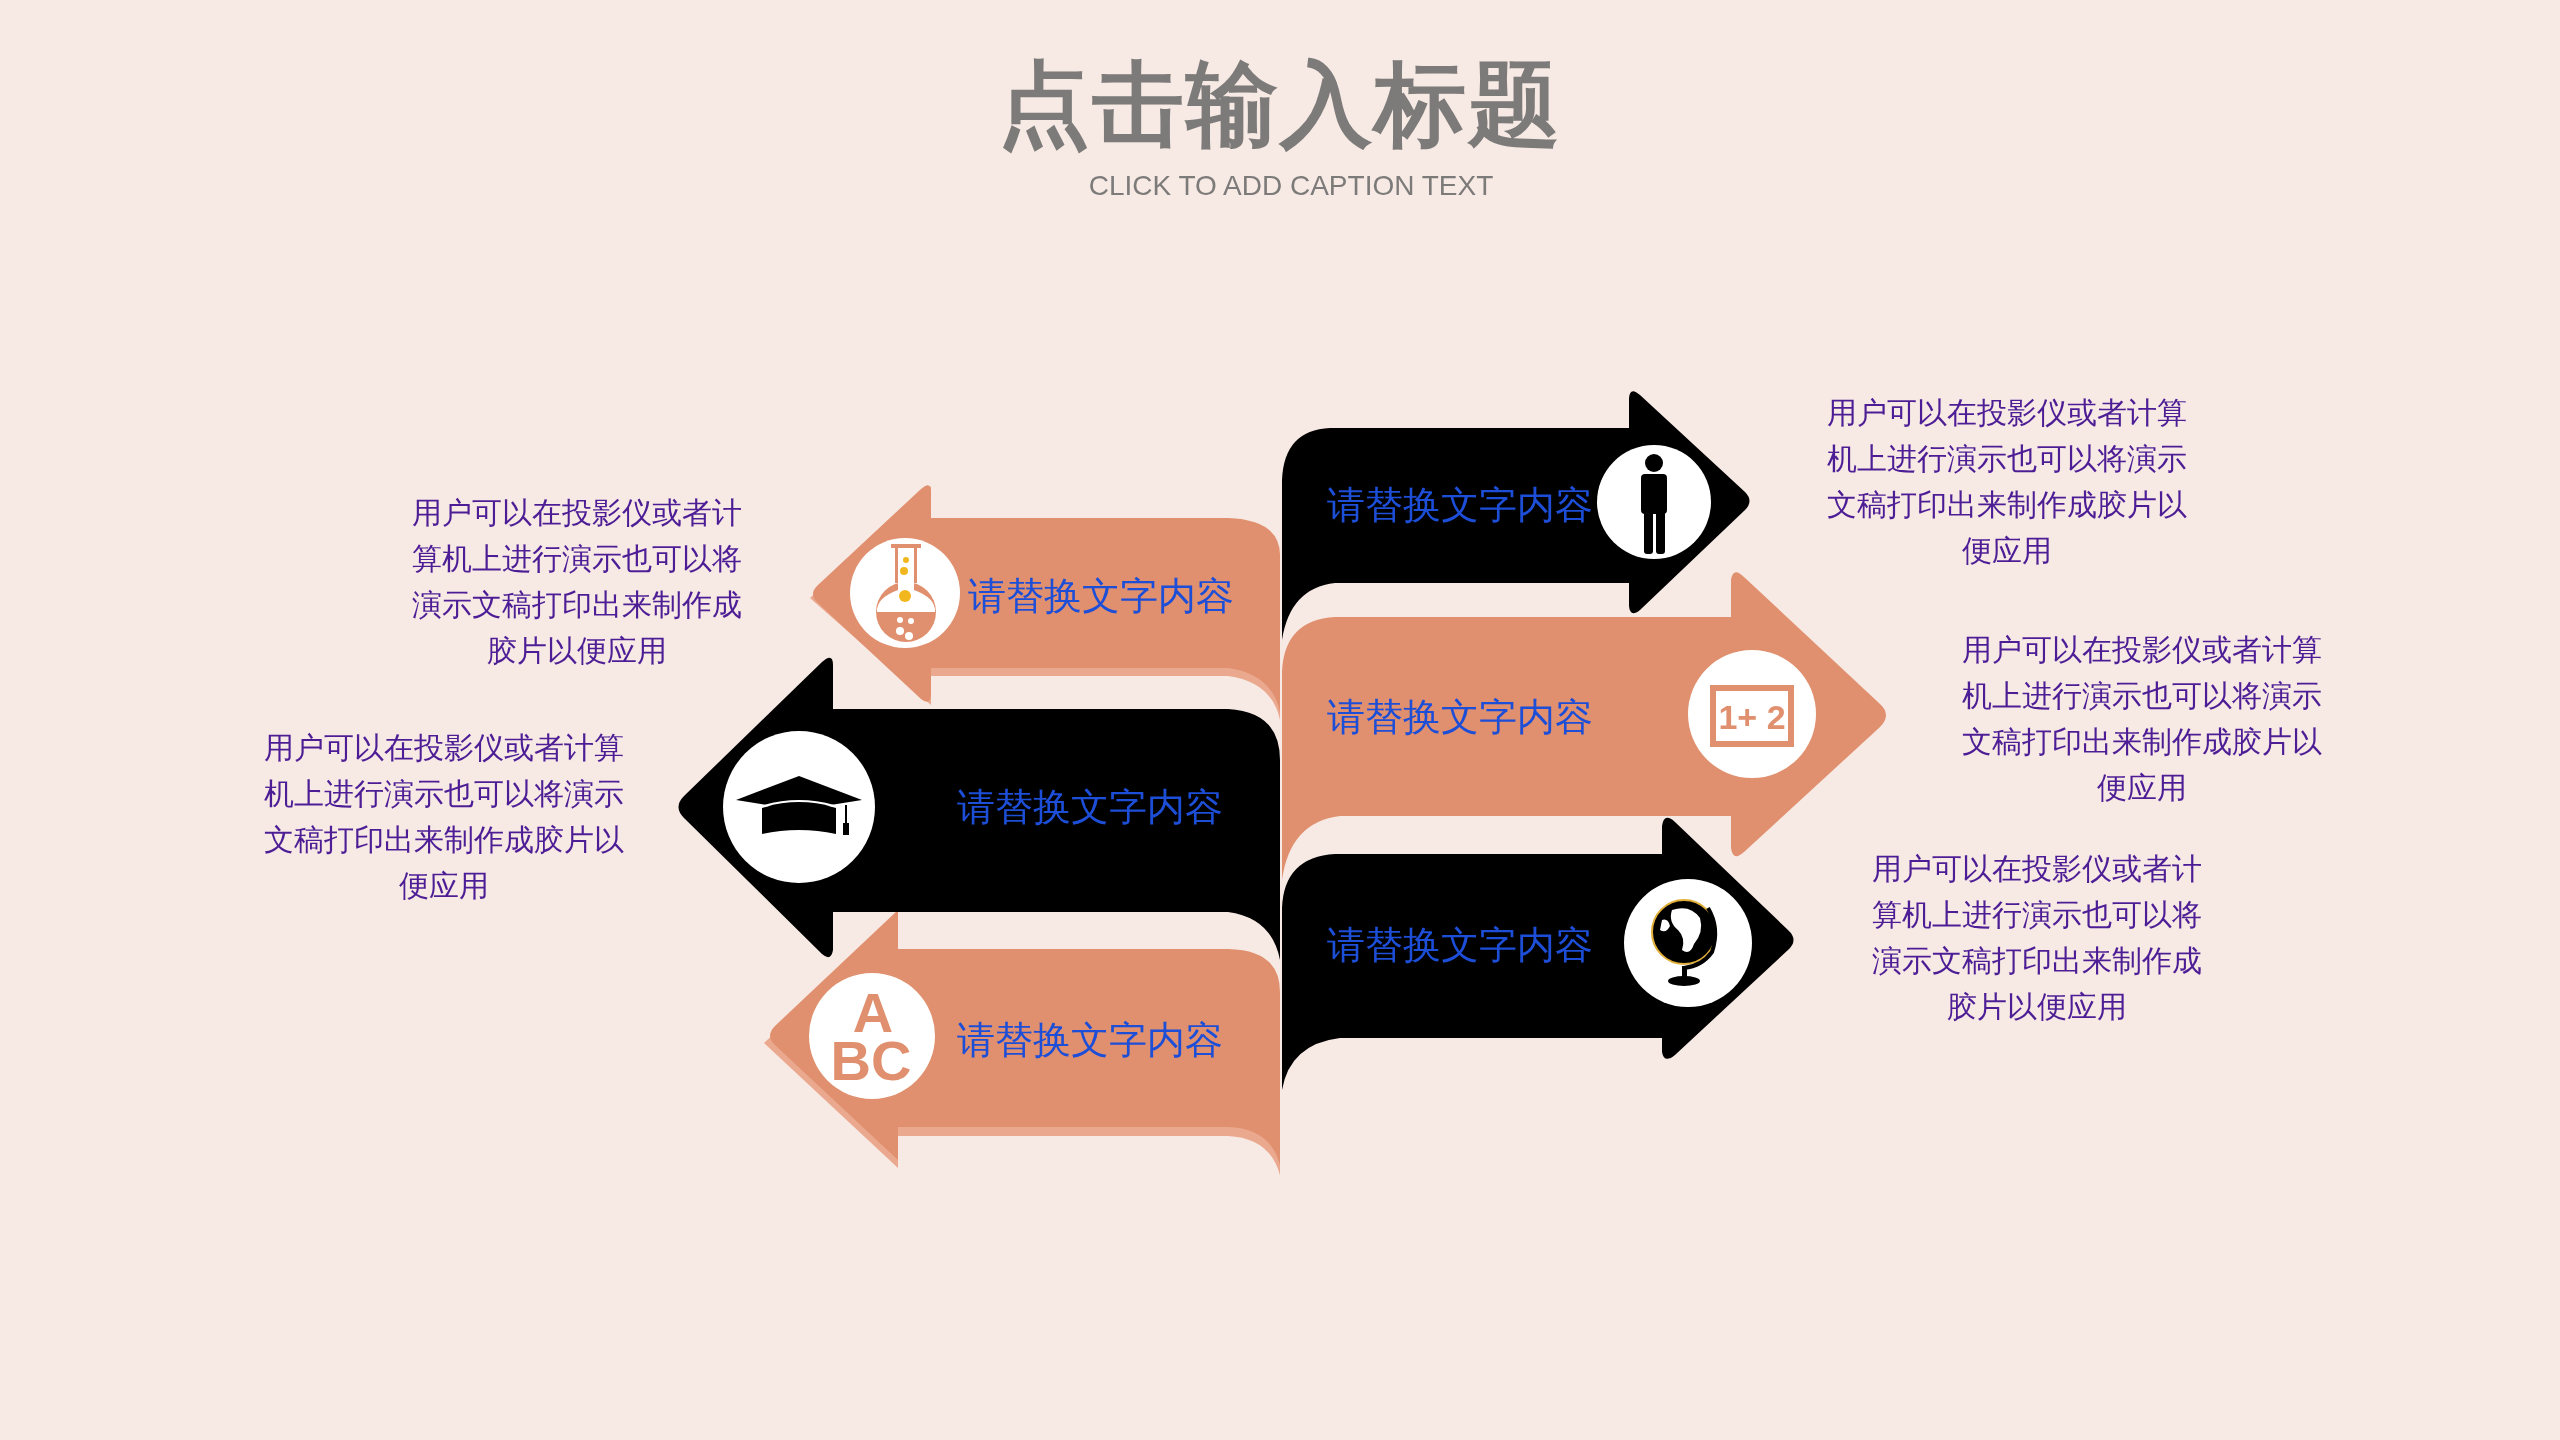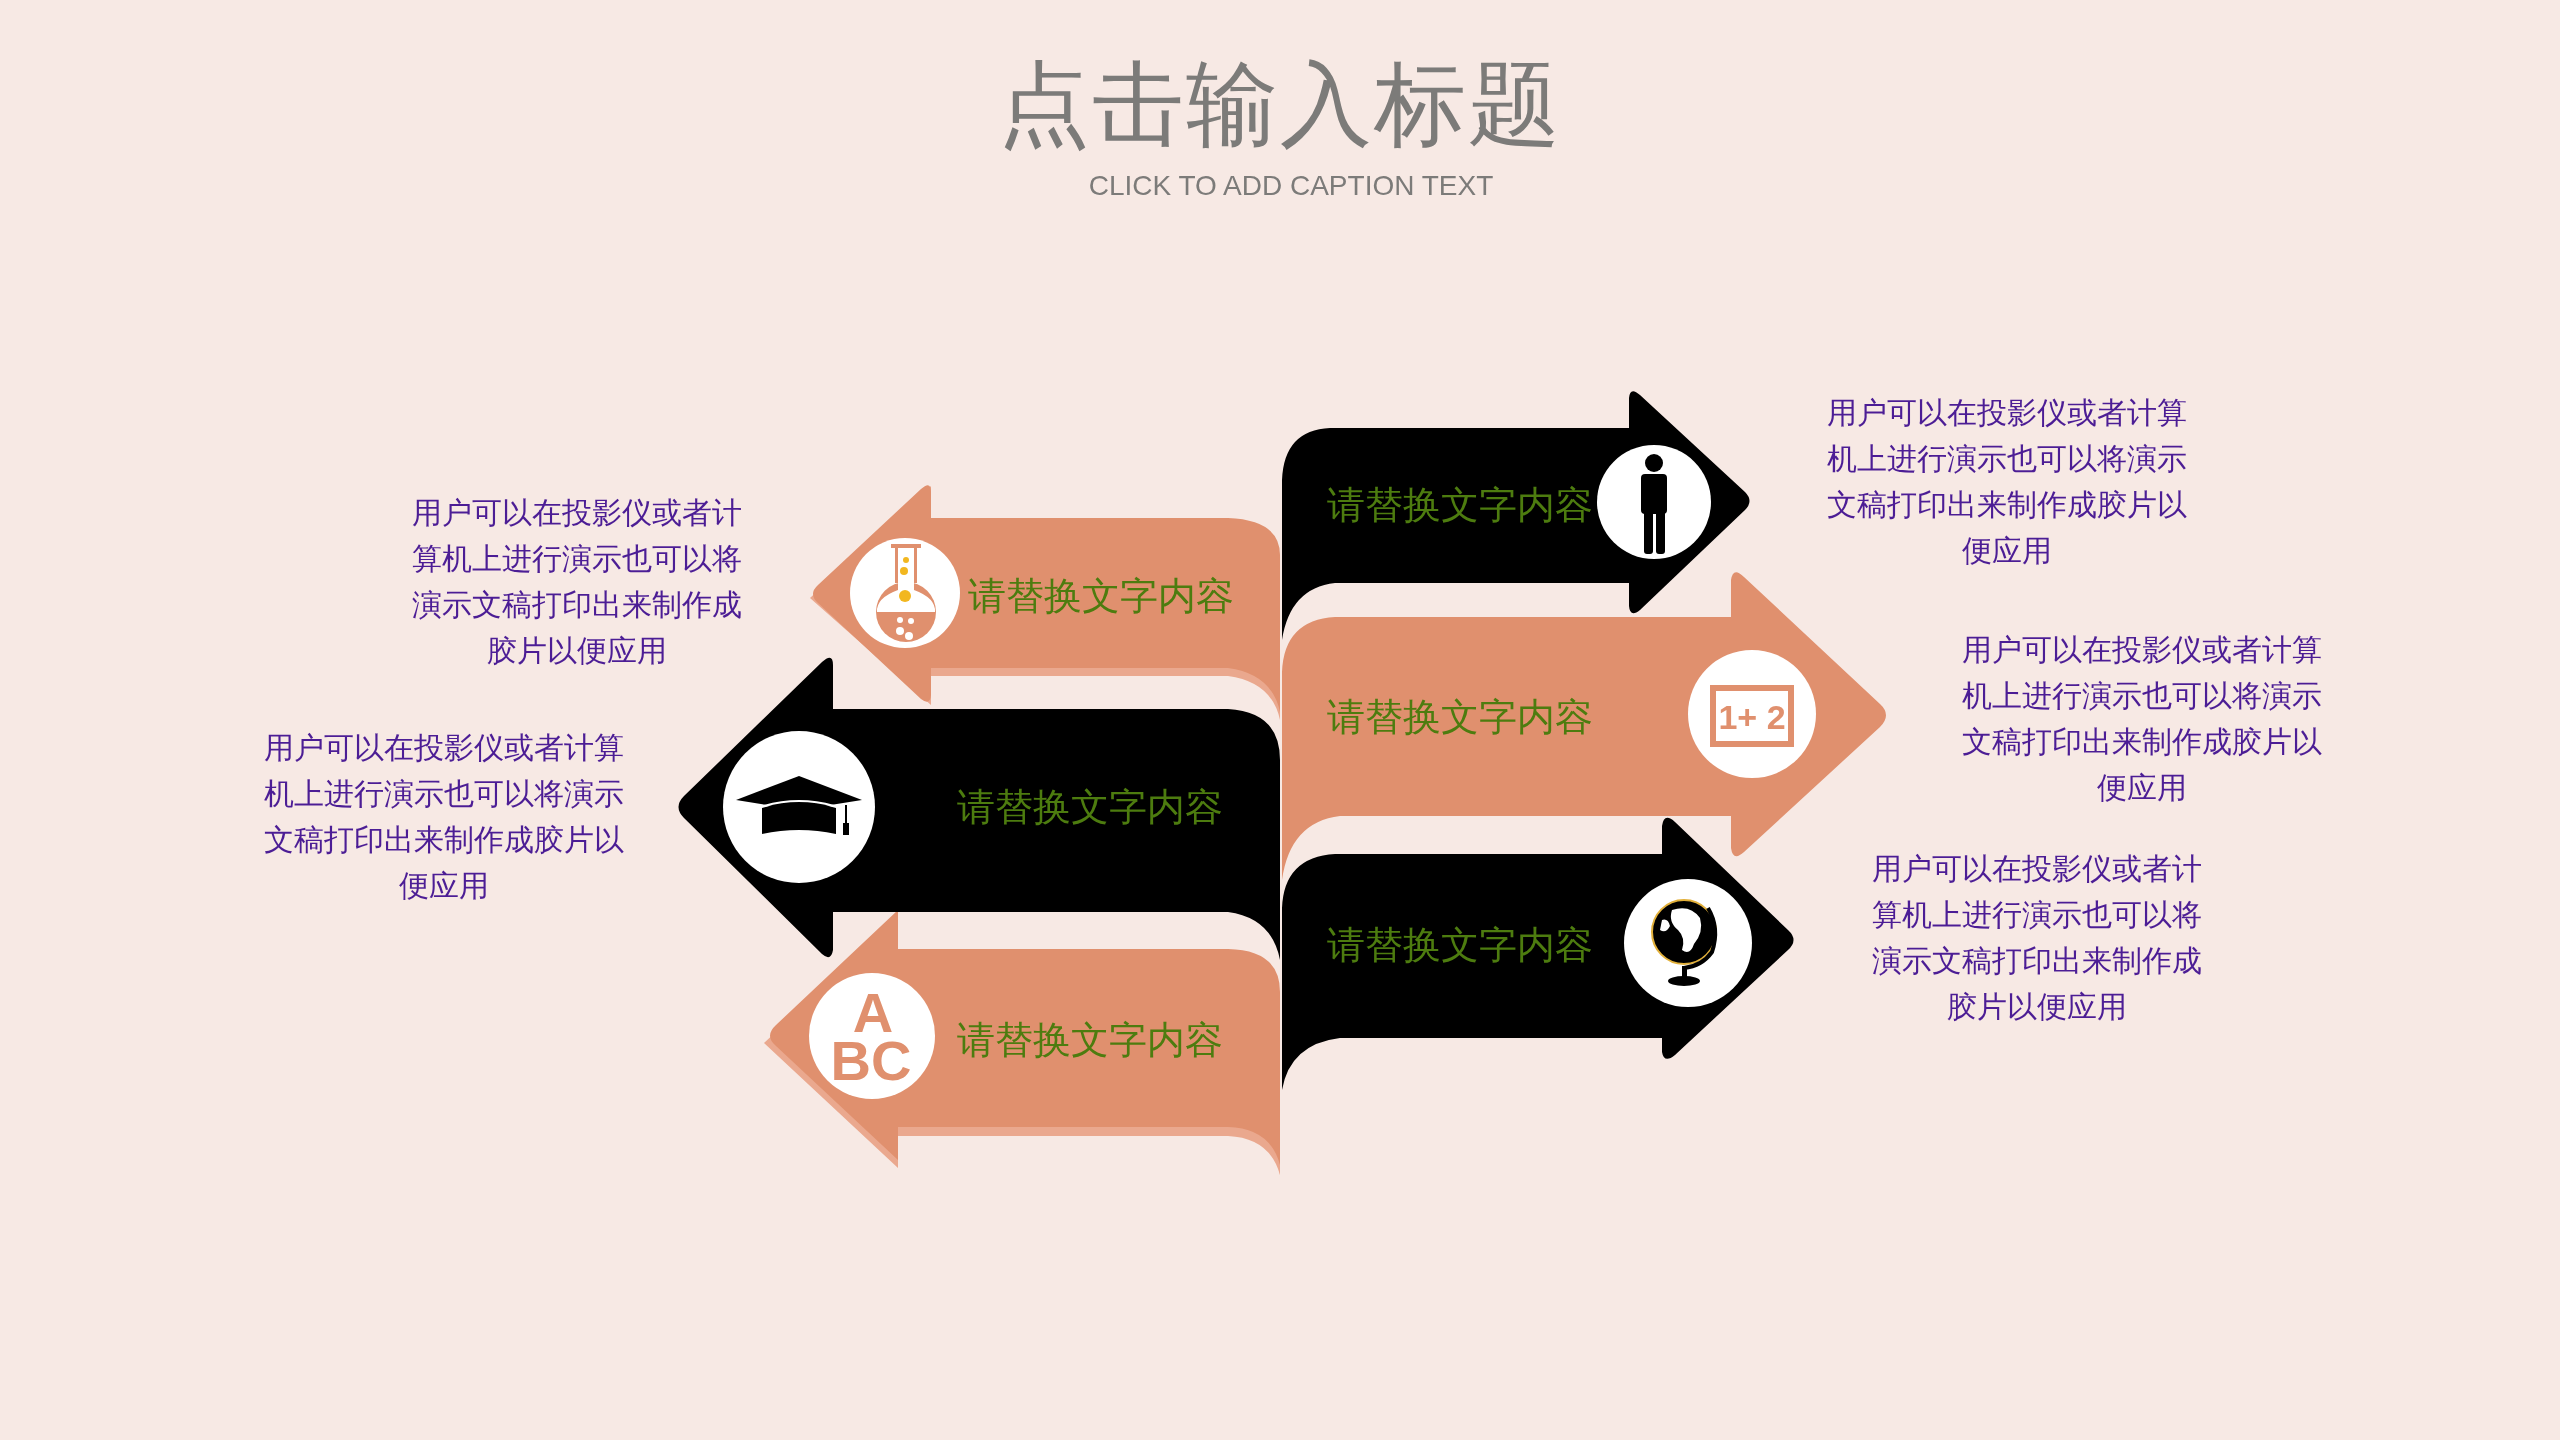--- a/index.html
+++ b/index.html
@@ -5,30 +5,30 @@
   html, body { margin: 0; padding: 0; }
   body {
     width: 2560px; height: 1440px; overflow: hidden;
     background: #F7E9E4;
     font-family: "DejaVu Sans", "Liberation Sans", sans-serif;
     position: relative;
   }
   .slide { position: absolute; left: 0; top: 0; width: 2560px; height: 1440px; }
   .title {
     position: absolute; left: 0; top: 50px; width: 2560px; text-align: center;
-    font-size: 92px; color: #7C7B79; letter-spacing: 2px; line-height: 110px;
+    font-size: 92px; color: #7C7B79; letter-spacing: 2px; line-height: 110px; font-weight: bold;
   }
   .subtitle {
     position: absolute; left: 0; top: 170px; width: 2560px; text-align: center;
     font-family: "Liberation Sans", sans-serif;
     font-size: 28px; color: #7C7B79; letter-spacing: 0px; padding-left: 11px;
   }
   svg.shapes { position: absolute; left: 0; top: 0; }
   .label {
-    position: absolute; color: #4d7c0f; font-size: 38px; white-space: nowrap;
+    position: absolute; color: #1d4ed8; font-size: 38px; white-space: nowrap;
     line-height: 46px; height: 46px;
   }
   .desc {
     position: absolute; color: #4c1d95; font-size: 30px; line-height: 46px;
     text-align: center; font-family: "DejaVu Serif", "Liberation Serif", serif;
     white-space: pre-line;
   }
 </style>
 </head>
 <body>

